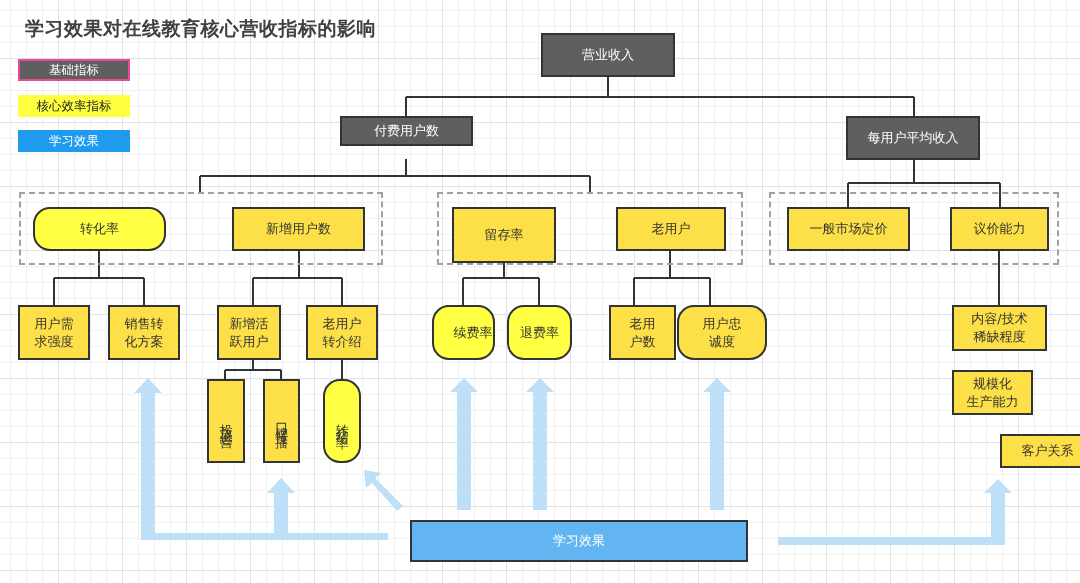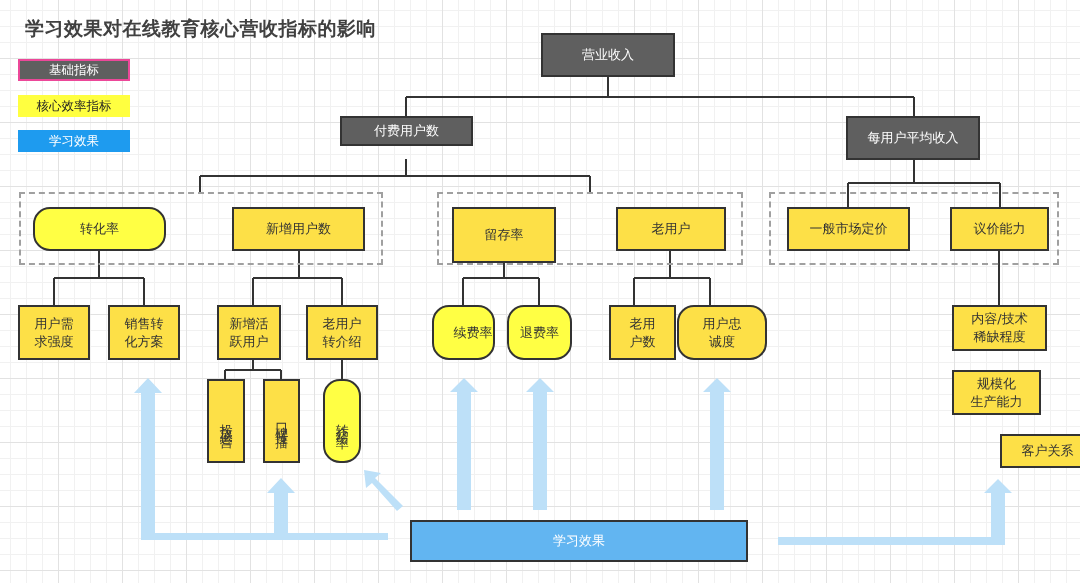--- a/index.html
+++ b/index.html
@@ -108,17 +108,17 @@
 户数</div>
 <div class="node" style="left:677px;top:305px;width:90px;height:55px;white-space:pre-line;border-radius:17px;">用户忠
 诚度</div>
 <div class="node" style="left:952px;top:305px;width:95px;height:46px;white-space:pre-line;">内容/技术
 稀缺程度</div>
 
 <div class="node vert" style="left:207px;top:379px;width:38px;height:84px;">投放运营</div>
 <div class="node vert" style="left:263px;top:379px;width:37px;height:84px;">口碑传播</div>
 <div class="node yellow vert" style="left:323px;top:379px;width:38px;height:84px;">转介绍率</div>
 
-<div class="node" style="left:952px;top:370px;width:89px;height:45px;white-space:pre-line;">规模化
+<div class="node" style="left:952px;top:370px;width:81px;height:45px;white-space:pre-line;">规模化
 生产能力</div>
 <div class="node" style="left:952px;top:434px;width:95px;height:34px;margin-left:48px;">客户关系</div>
 
 <div class="node blue" style="left:410px;top:520px;width:338px;height:42px;">学习效果</div>
 
 </body></html>

